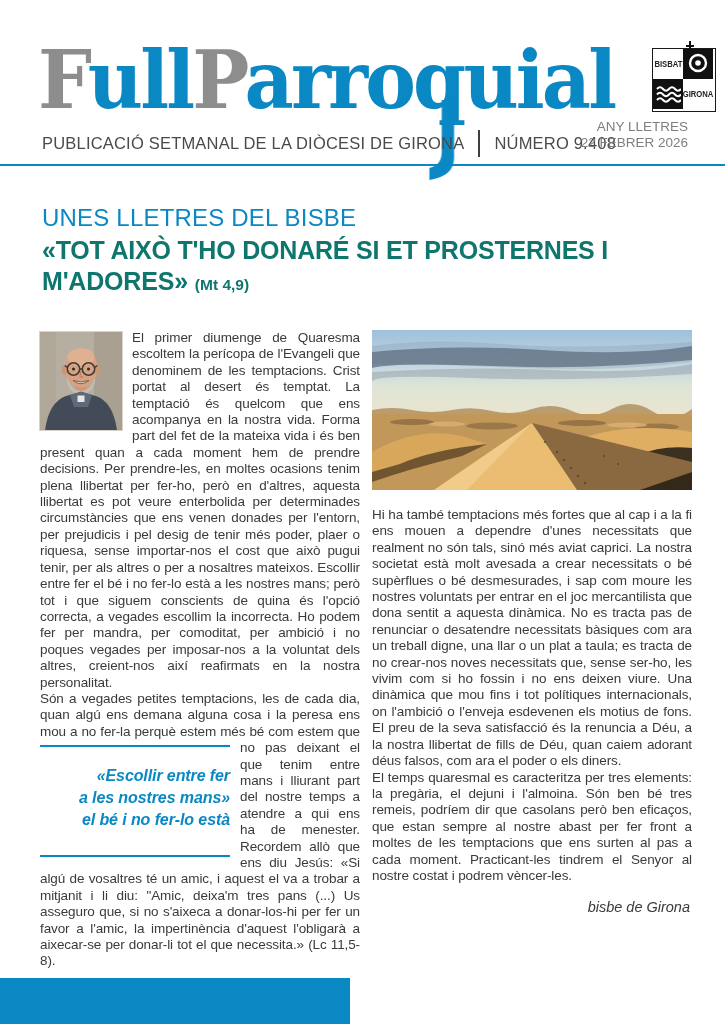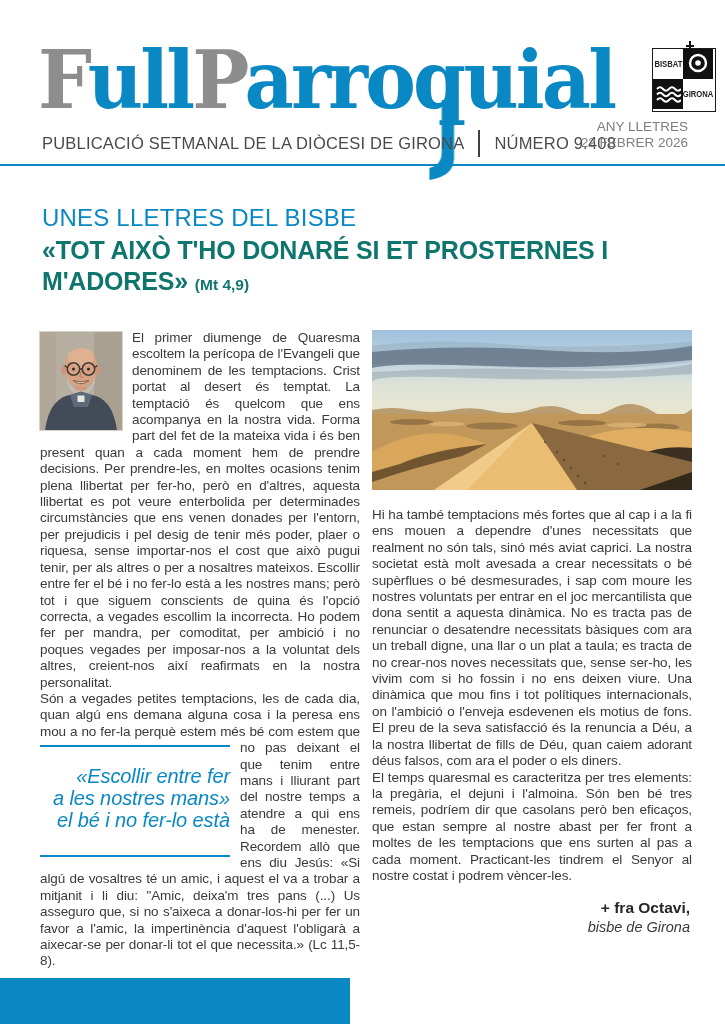--- a/index.html
+++ b/index.html
@@ -75,21 +75,21 @@
     margin:2px 10px 3px 0;outline:1px solid #d8d2c8;
   }
   .pullquote{
     float:left;display:block;width:190px;
     margin:5px 10px 4px 0;padding:18px 0 24px;
     border-top:2px solid var(--accent-blue);
     border-bottom:2px solid var(--accent-blue);
     text-align:right;
   }
   .pq-line{
-    display:block;font-size:20px;font-weight:400;font-style:italic;
+    display:block;font-size:16px;font-weight:700;font-style:italic;
     color:var(--accent-blue);line-height:22px;white-space:nowrap;
   }
   .desert-photo{display:block;width:320px;height:160px;margin:0 0 17px 0;}
   .signature{margin-top:14px;text-align:right;padding-right:2px;}
   .sig-name{font-size:15.5px;font-weight:700;color:#262626;line-height:1.3;}
   .sig-role{font-size:14.5px;font-style:italic;color:var(--text-dark);line-height:1.3;}
   .bottom-bar{position:absolute;left:0;top:978px;width:350px;height:46px;background:var(--accent-blue);}
 </style>
 </head>
 <body>
@@ -235,21 +235,20 @@
             <circle cx="213" cy="153" r="1.3"></circle>
               <circle cx="232" cy="126" r="1.1"></circle>
             <circle cx="246" cy="134" r="1.1"></circle>
               <circle cx="173" cy="112" r="1"></circle>
           </g>
         </svg>
       </span>
       <p class="body-p">Hi ha també temptacions més fortes que al cap i a la fi ens mouen a dependre d'unes necessitats que realment no són tals, sinó més aviat caprici. La nostra societat està molt avesada a crear necessitats o bé supèrflues o bé desmesurades, i sap com moure les nostres voluntats per entrar en el joc mercantilista que dona sentit a aquesta dinàmica. No es tracta pas de renunciar o desatendre necessitats bàsiques com ara un treball digne, una llar o un plat a taula; es tracta de no crear-nos noves necessitats que, sense ser-ho, les vivim com si ho fossin i no ens deixen viure. Una dinàmica que mou fins i tot polítiques internacionals, on l'ambició o l'enveja esdevenen els motius de fons. El preu de la seva satisfacció és la renuncia a Déu, a la nostra llibertat de fills de Déu, quan caiem adorant déus falsos, com ara el poder o els diners.</p>
       <p class="body-p">El temps quaresmal es caracteritza per tres elements: la pregària, el dejuni i l'almoina. Són ben bé tres remeis, podríem dir que casolans però ben eficaços, que estan sempre al nostre abast per fer front a moltes de les temptacions que ens surten al pas a cada moment. Practicant-les tindrem el Senyor al nostre costat i podrem vèncer-les.</p>
       <div class="signature">
-        <div class="sig-name">+ fra Octavi,</div>
         <div class="sig-role">bisbe de Girona</div>
       </div>
     </div>
 
   </div>
 
   <div class="bottom-bar"></div>
 </div>
 
 </body></html>

